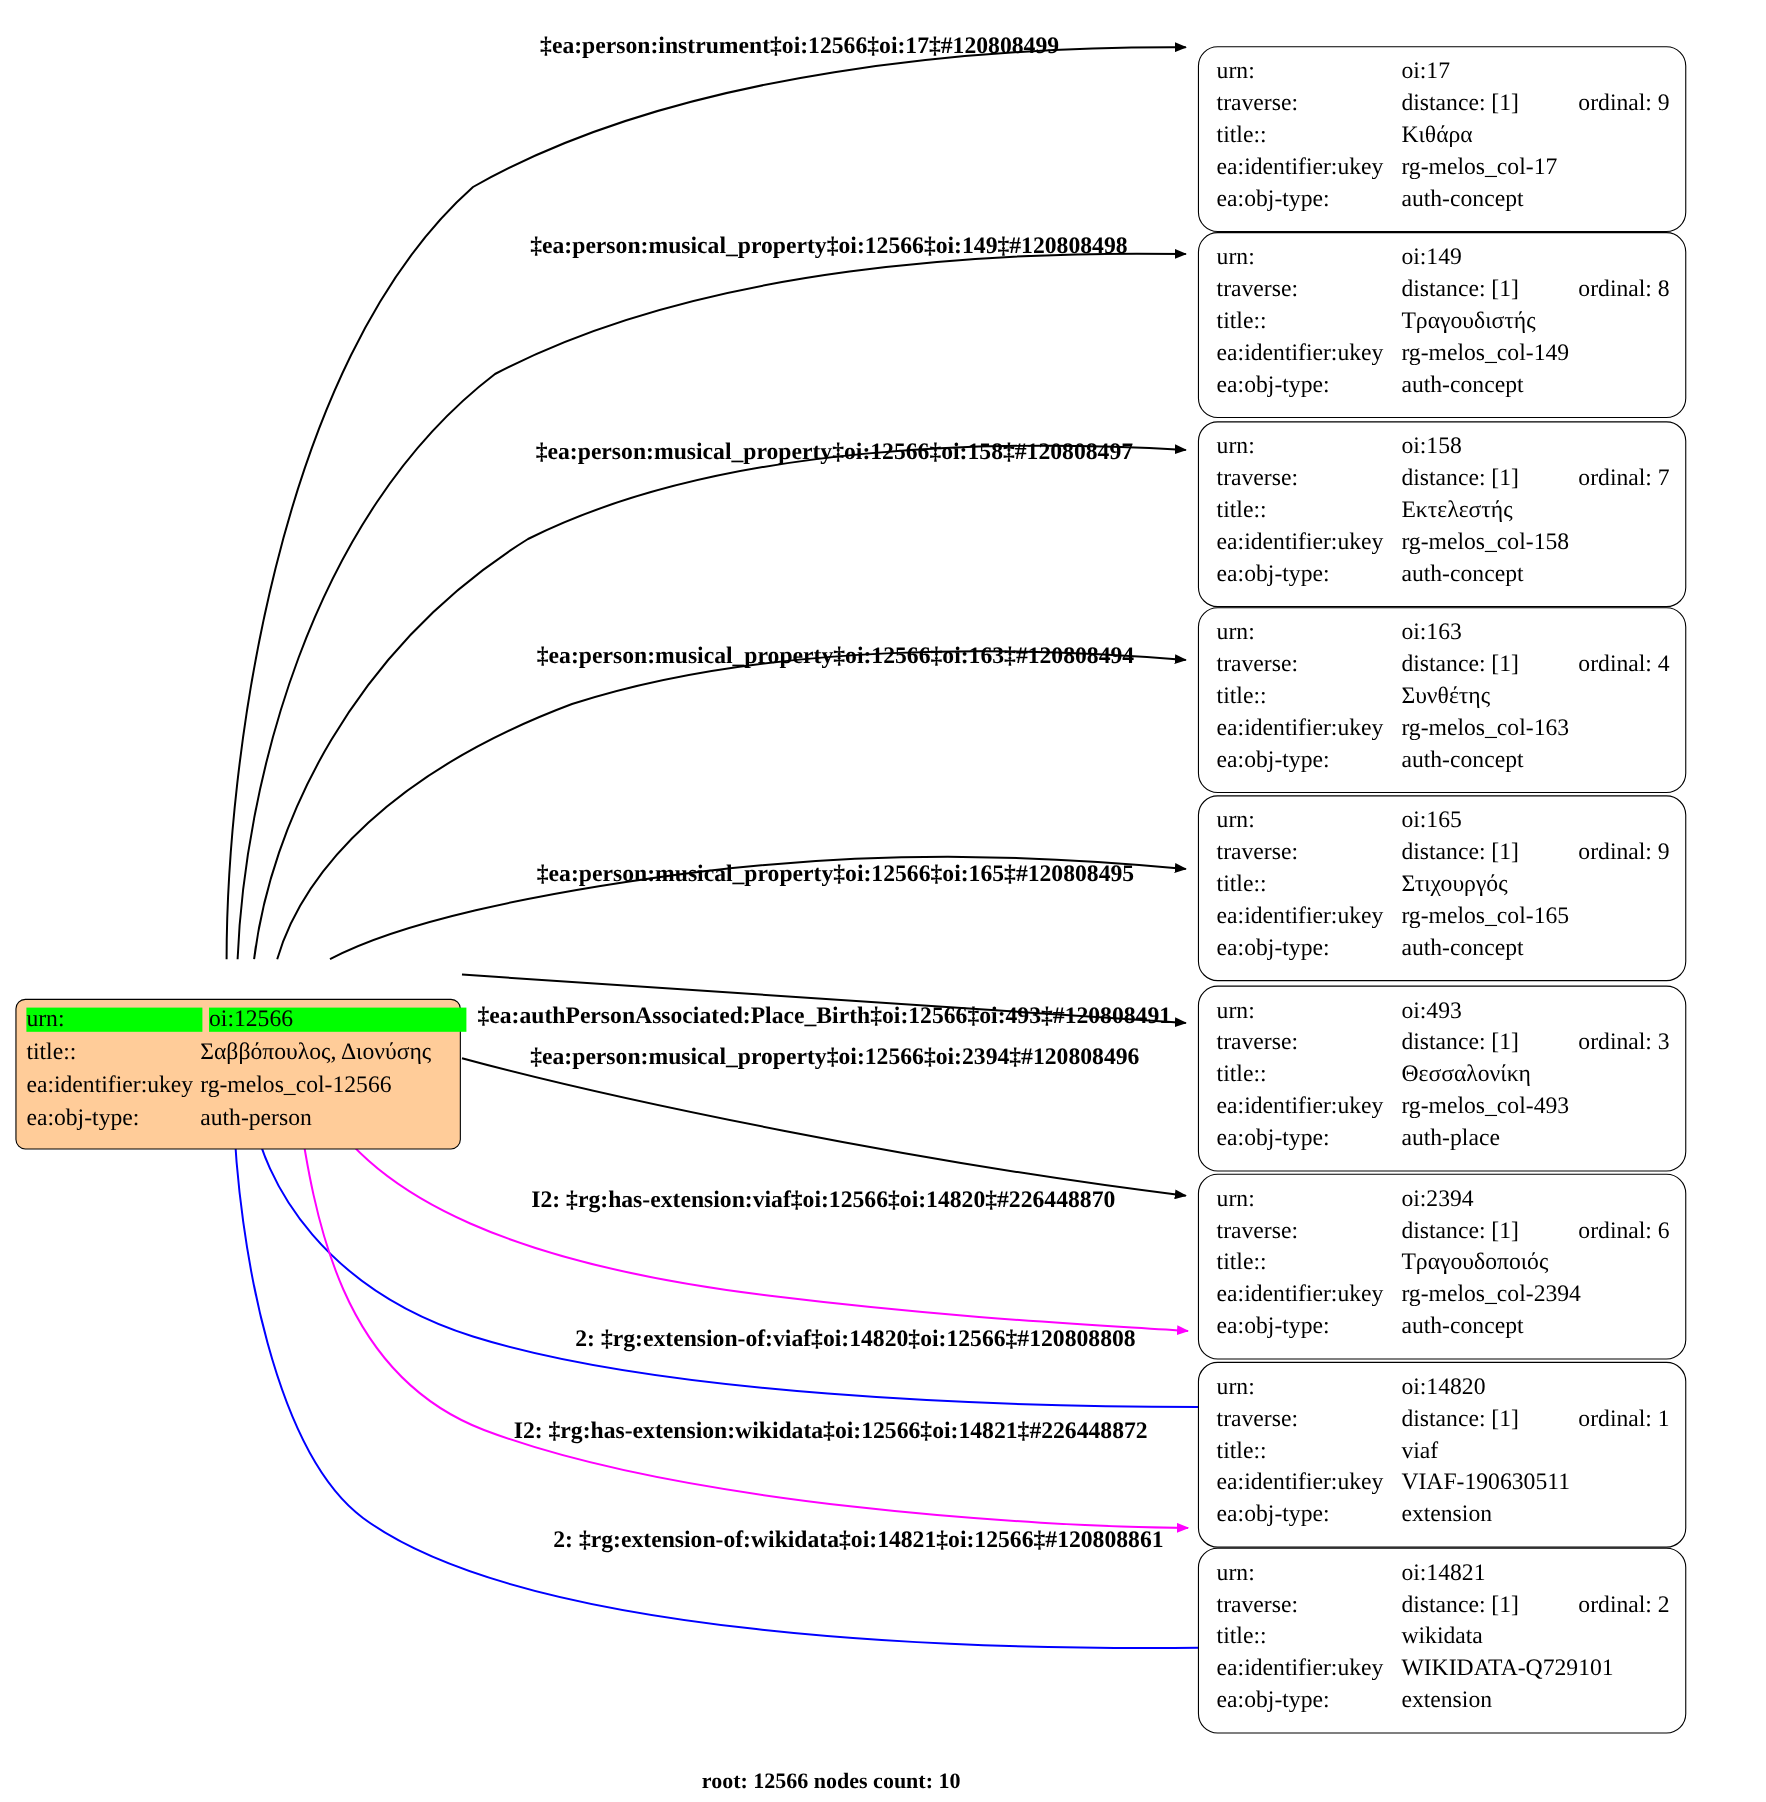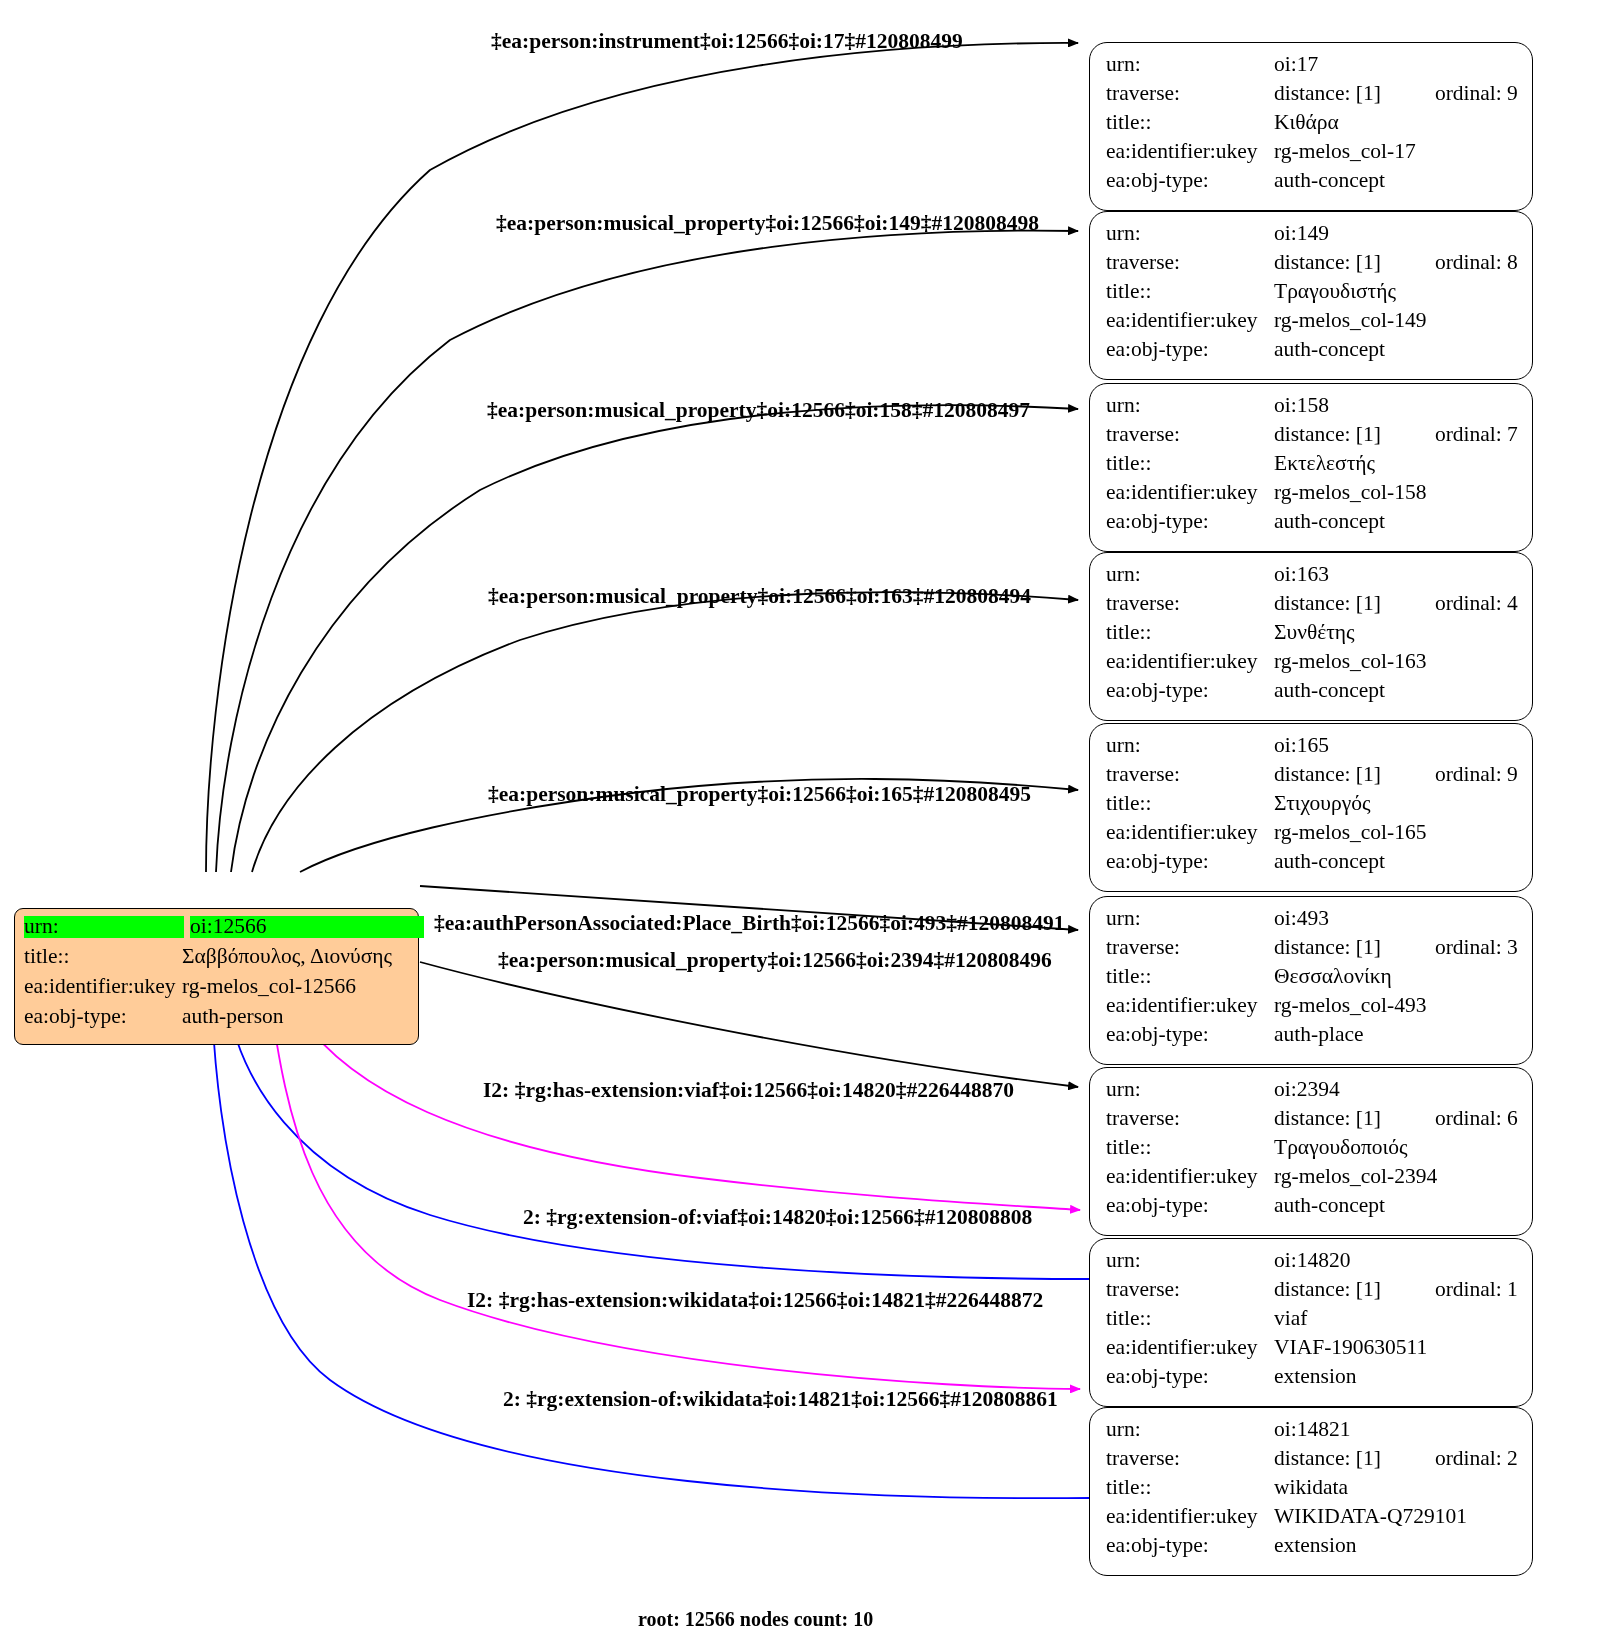--- a/index.html
+++ b/index.html
@@ -378,31 +378,31 @@
     <span class="v">WIKIDATA-Q729101</span>
   </div>
   <div class="row">
     <span class="k">ea:obj-type:</span>
     <span class="v">extension</span>
   </div>
 </div>
 
 <div class="elabel" style="left:491px; top:31px;">‡ea:person:instrument‡oi:12566‡oi:17‡#120808499</div>
 
-<div class="elabel" style="left:496px; top:213px;">‡ea:person:musical_property‡oi:12566‡oi:149‡#120808498</div>
+<div class="elabel" style="left:482px; top:213px;">‡ea:person:musical_property‡oi:12566‡oi:149‡#120808498</div>
 
 <div class="elabel" style="left:487px; top:400px;">‡ea:person:musical_property‡oi:12566‡oi:158‡#120808497</div>
 
 <div class="elabel" style="left:488px; top:586px;">‡ea:person:musical_property‡oi:12566‡oi:163‡#120808494</div>
 
 <div class="elabel" style="left:488px; top:784px;text-align:center;">‡ea:person:musical_property‡oi:12566‡oi:165‡#120808495</div>
 
 <div class="elabel" style="left:434px; top:913px;">‡ea:authPersonAssociated:Place_Birth‡oi:12566‡oi:493‡#120808491</div>
 
-<div class="elabel" style="left:482px; top:950px;margin-left:16px;">‡ea:person:musical_property‡oi:12566‡oi:2394‡#120808496</div>
+<div class="elabel" style="left:482px; top:950px;">‡ea:person:musical_property‡oi:12566‡oi:2394‡#120808496</div>
 
 <div class="elabel" style="left:483px; top:1080px;">I2: ‡rg:has-extension:viaf‡oi:12566‡oi:14820‡#226448870</div>
 
 <div class="elabel" style="left:523px; top:1207px;">2: ‡rg:extension-of:viaf‡oi:14820‡oi:12566‡#120808808</div>
 
 <div class="elabel" style="left:467px; top:1290px;">I2: ‡rg:has-extension:wikidata‡oi:12566‡oi:14821‡#226448872</div>
 
 <div class="elabel" style="left:503px; top:1389px;">2: ‡rg:extension-of:wikidata‡oi:14821‡oi:12566‡#120808861</div>
 
 <div class="caption" style="left:638px; top:1609px;">root: 12566 nodes count: 10</div>

